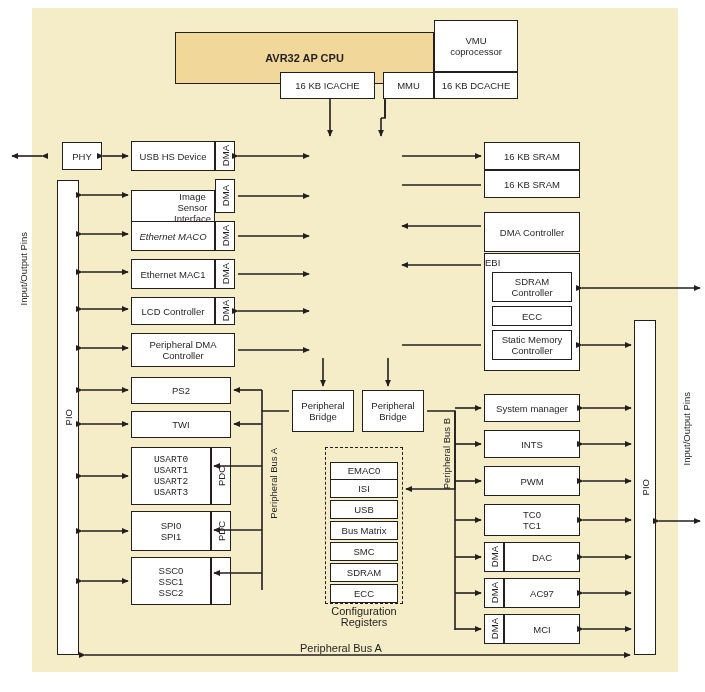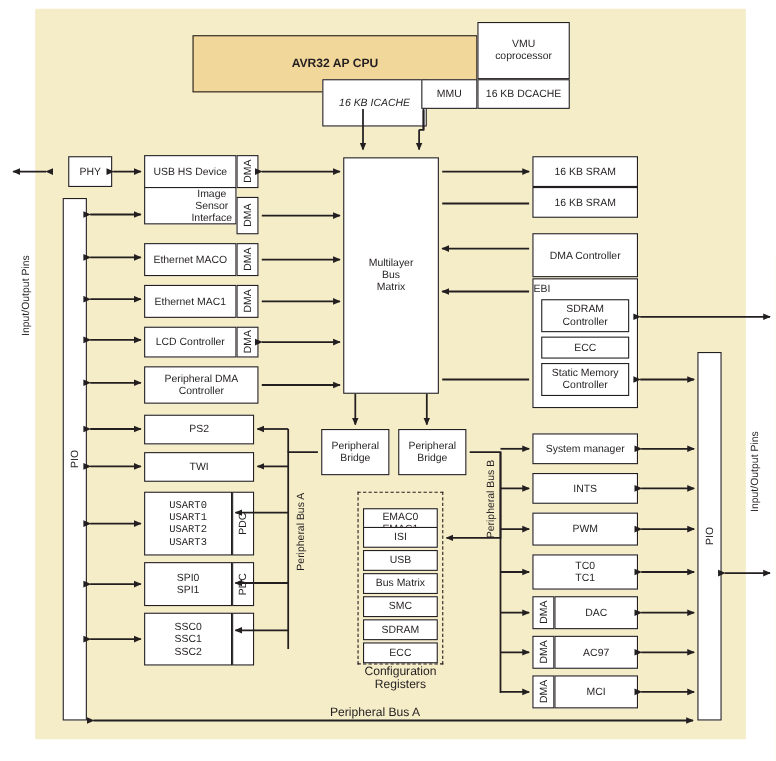--- a/index.html
+++ b/index.html
@@ -28,21 +28,21 @@
   <div class="blk cpu" style="left:175px;top:32px;width:259px;height:52px;">
     <span>AVR32 AP CPU</span>
   </div>
   <div class="blk" style="left:434px;top:20px;width:84px;height:52px;">
     <span>
       <span>VMU</span><br>
       <span>coprocessor</span>
     </span>
   </div>
 
-  <div class="blk" style="left:293px;top:72px;width:95px;height:43px;font-style:italic;">
+  <div class="blk" style="left:280px;top:72px;width:95px;height:27px;">
     <span>16 KB ICACHE</span>
   </div>
   <div class="blk" style="left:383px;top:72px;width:51px;height:27px;">
     <span>MMU</span>
   </div>
   <div class="blk" style="left:434px;top:72px;width:84px;height:27px;">
     <span>16 KB DCACHE</span>
   </div>
 
   <div class="blk" style="left:62px;top:142px;width:40px;height:28px;">
@@ -59,31 +59,31 @@
   <div class="vlbl" style="left:18px;top:232px;">Input/Output Pins</div>
   <div class="vlbl" style="left:681px;top:392px;">Input/Output Pins</div>
 
   <div class="blk" style="left:131px;top:141px;width:84px;height:30px;">
     <span>USB HS Device</span>
   </div>
   <div class="blk noborderside" style="left:215px;top:141px;width:20px;height:30px;border-left:1.5px solid #231f20;">
     <span class="vert">DMA</span>
   </div>
 
-  <div class="blk" style="left:131px;top:170px;width:84px;height:34px;padding-left:39px;">
+  <div class="blk" style="left:131px;top:190px;width:84px;height:34px;padding-left:39px;">
     <span>
       <span>Image Sensor</span><br>
       <span>Interface</span>
     </span>
   </div>
   <div class="blk" style="left:215px;top:179px;width:20px;height:34px;">
     <span class="vert">DMA</span>
   </div>
 
-  <div class="blk" style="left:131px;top:221px;width:84px;height:30px;">
+  <div class="blk" style="left:131px;top:221px;width:84px;height:30px;font-style:italic;">
     <span>Ethernet MACO</span>
   </div>
   <div class="blk" style="left:215px;top:221px;width:20px;height:30px;">
     <span class="vert">DMA</span>
   </div>
 
   <div class="blk" style="left:131px;top:259px;width:84px;height:30px;">
     <span>Ethernet MAC1</span>
   </div>
   <div class="blk" style="left:215px;top:259px;width:20px;height:30px;">
@@ -97,27 +97,20 @@
     <span class="vert">DMA</span>
   </div>
 
   <div class="blk" style="left:131px;top:333px;width:104px;height:34px;">
     <span>
       <span>Peripheral DMA</span><br>
       <span>Controller</span>
     </span>
   </div>
 
-  <div class="blk multi" style="left:312px;top:143px;width:87px;height:215px;">
-    <span>
-      <span>Multilayer</span><br>
-      <span>Bus</span><br>
-      <span>Matrix</span>
-    </span>
-  </div>
 
   <div class="blk" style="left:292px;top:390px;width:62px;height:42px;">
     <span>
       <span>Peripheral</span><br>
       <span>Bridge</span>
     </span>
   </div>
   <div class="blk" style="left:362px;top:390px;width:62px;height:42px;">
     <span>
       <span>Peripheral</span><br>

